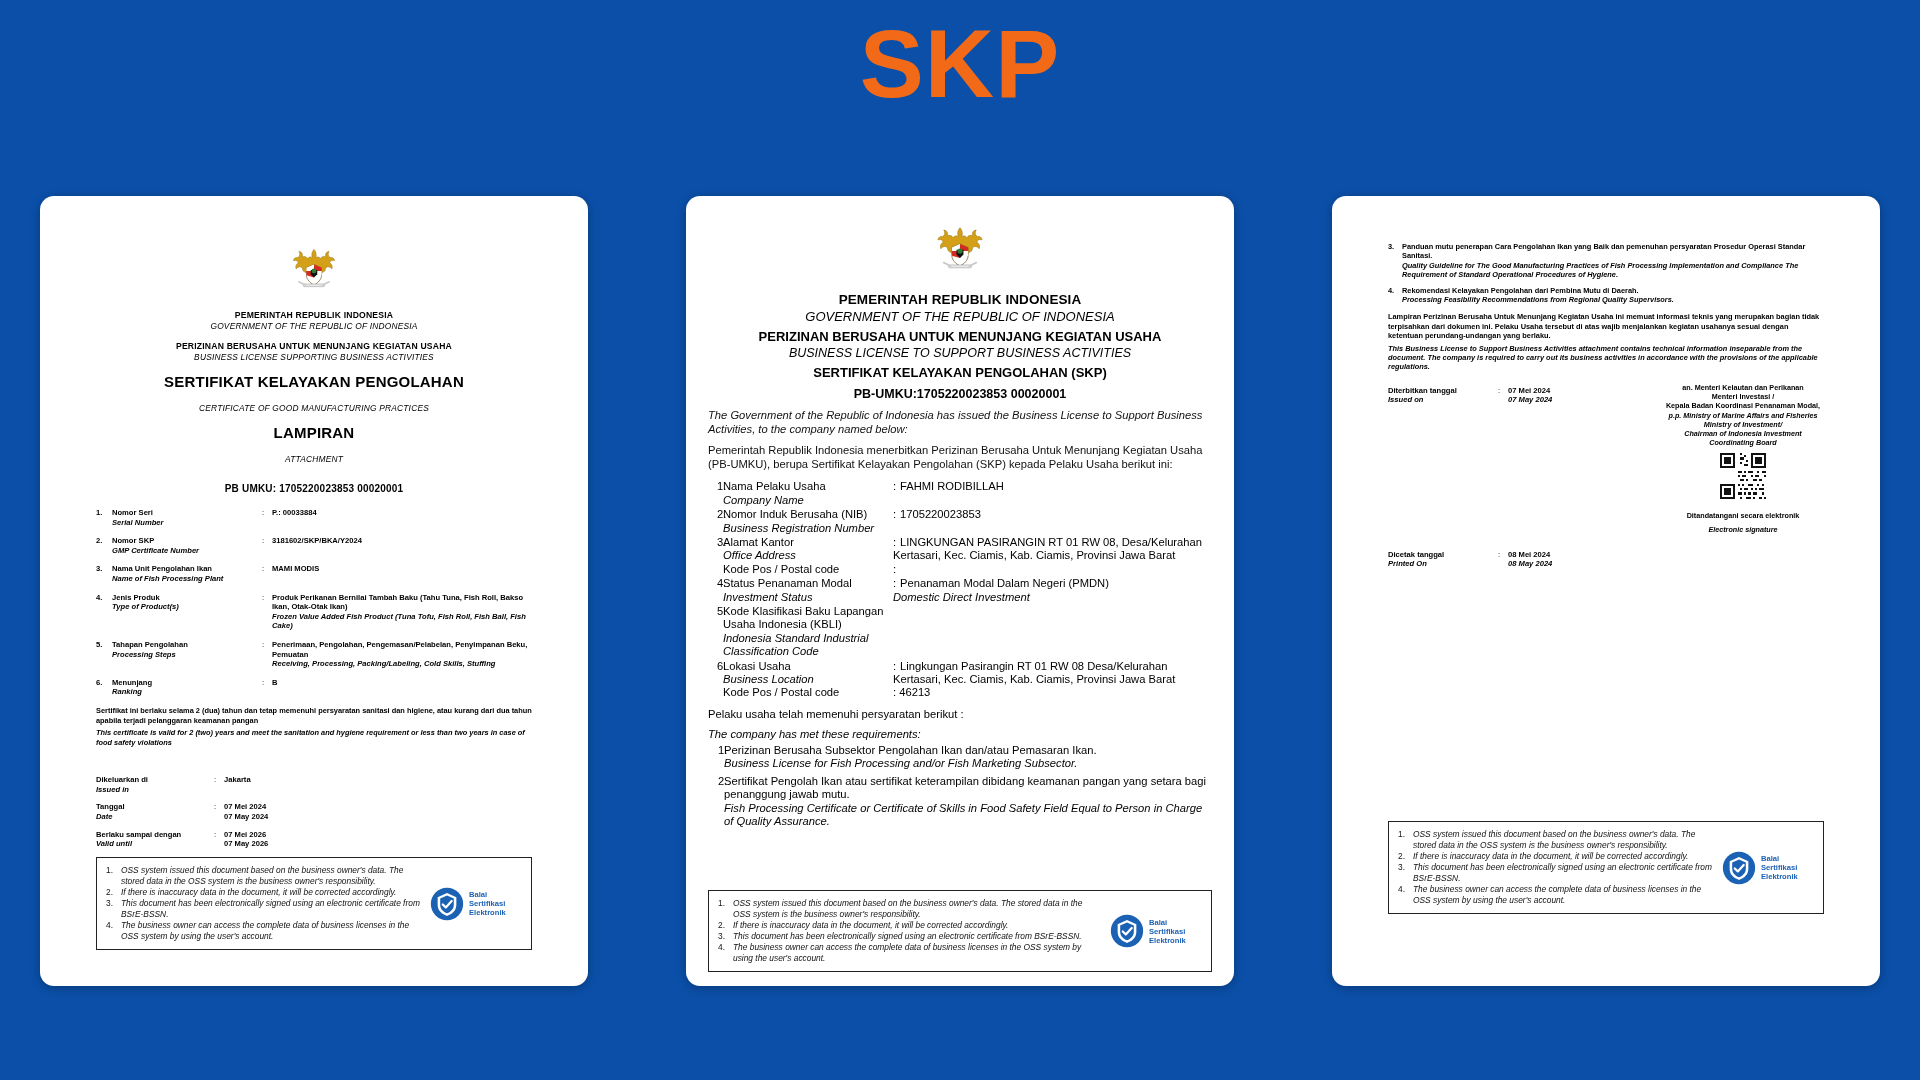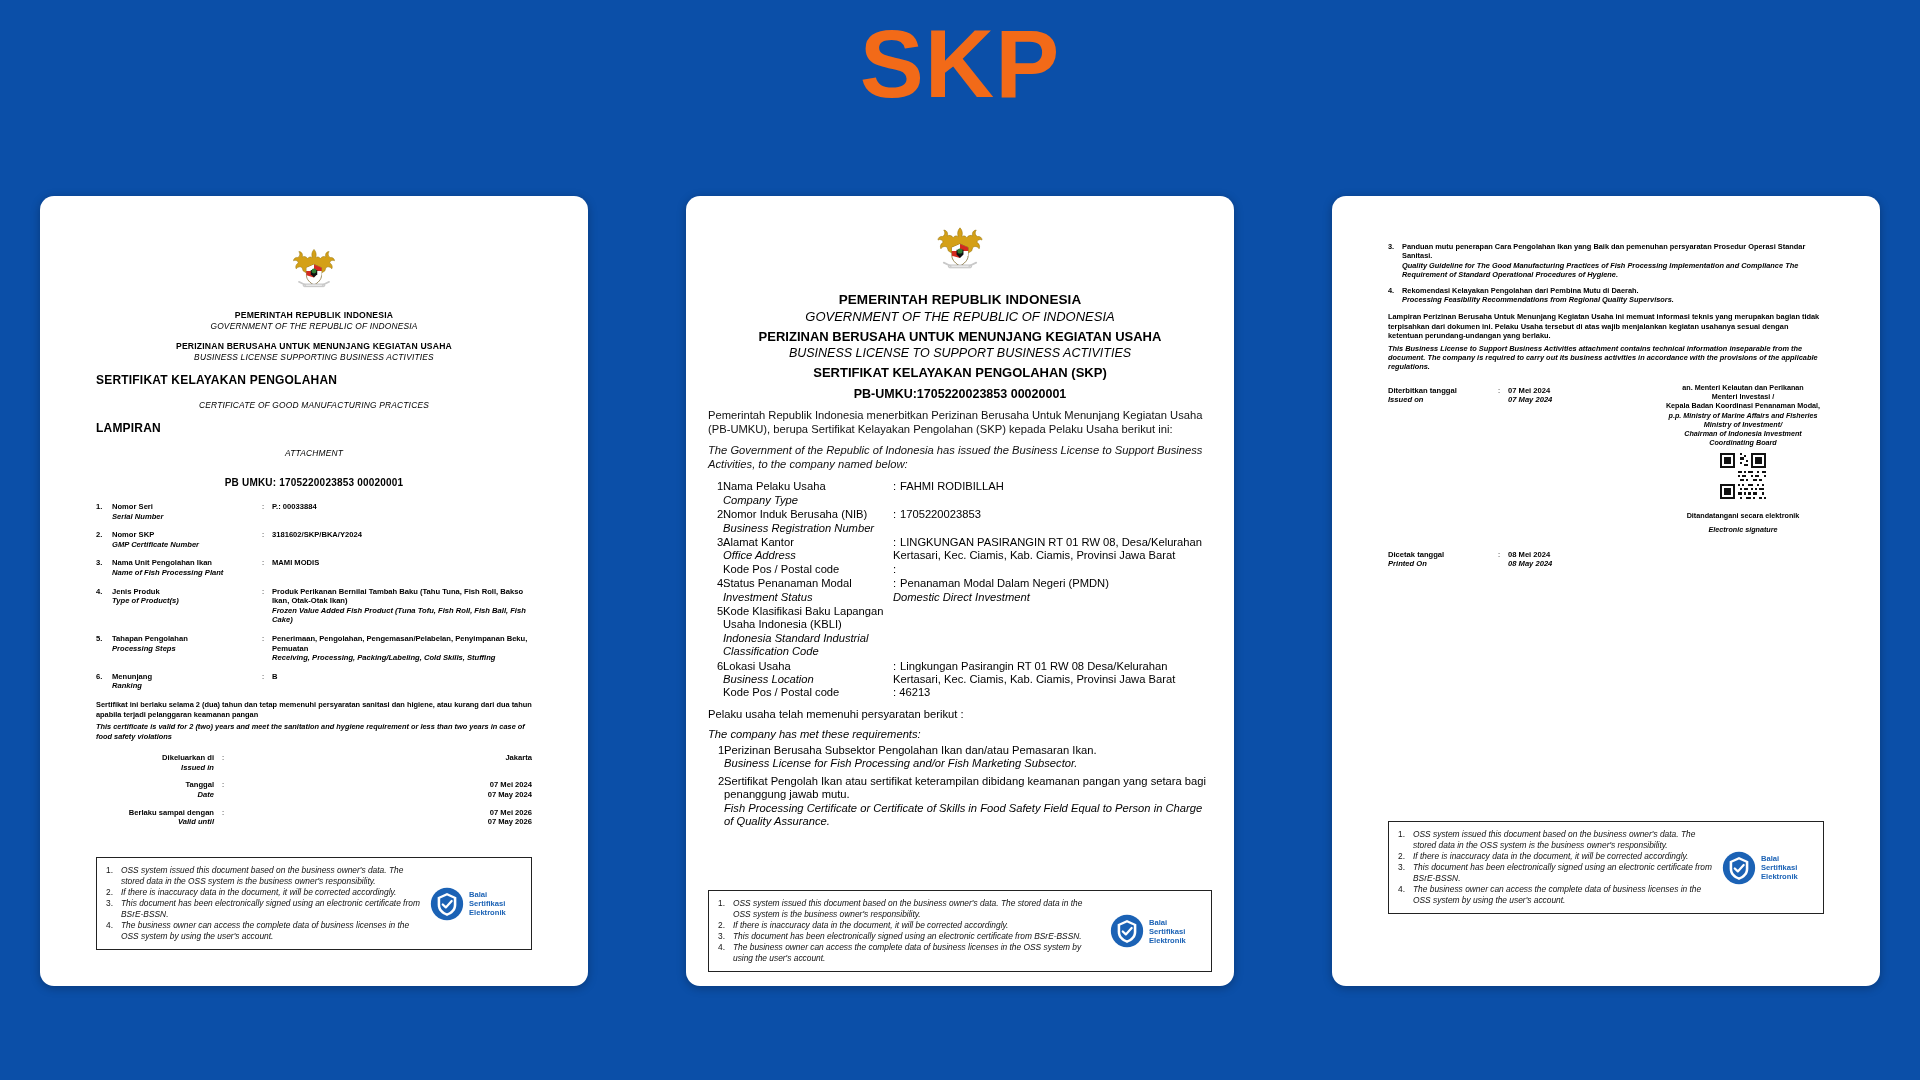--- a/index.html
+++ b/index.html
@@ -88,38 +88,38 @@
   .bse .mark { width: 34px; height: 34px; flex:none; }
   .bse .txt { font-size: 7.6px; line-height: 9px; color:#1b62b5; font-weight: bold;}
 
   
   .left .body { padding: 26px 34px 10px 34px; }
   .left .garuda { width: 54px; height: 54px; margin-top: 10px;}
   .left .l1 { font-size: 8.6px; font-weight:bold; text-align:center; margin-top: 12px; letter-spacing:.2px;}
   .left .l2 { font-size: 8.4px; font-style: italic; text-align:center; margin-top:1px; letter-spacing:.2px;}
   .left .l3 { font-size: 8.6px; font-weight:bold; text-align:center; margin-top: 10px; letter-spacing:.2px;}
   .left .l4 { font-size: 8.4px; font-style: italic; text-align:center; margin-top:1px; letter-spacing:.2px;}
-  .left .l5 { font-size: 12px; font-weight:bold; margin-top: 11px; letter-spacing:.2px;}
+  .left .l5 { font-size: 15px; font-weight:bold; text-align:center; margin-top: 11px; letter-spacing:.2px;}
   .left .l6 { font-size: 8.4px; font-style: italic; text-align:center; margin-top:13px; letter-spacing:.2px;}
   .left .lnum { font-size: 10px; font-weight:bold; text-align:center; margin-top: 19px; letter-spacing:.2px;}
 
   .left .flds { margin-top: 14px; }
   .left .fld { display:flex; font-size: 7.6px; line-height: 9.6px; margin-bottom: 9px; }
   .left .fld .no { width: 16px; flex:none; font-weight:bold;}
   .left .fld .lbl { width: 150px; flex:none; font-weight:bold;}
   .left .fld .lbl .en { display:block; font-style: italic; }
   .left .fld .val { flex:1; display:flex; }
   .left .fld .val .c { width: 10px; flex:none; }
   .left .fld .val .v { flex:1; font-weight:bold;}
   .left .fld .val .v .en { display:block; font-style:italic; font-weight:bold;}
 
   .left .note { font-size: 7.4px; line-height: 9.6px; margin-top: 6px; font-weight:bold;}
   .left .note.it { font-style: italic; margin-top: 3px;}
 
-  .left .meta { margin-top: 12px; text-align: right; }
+  .left .meta { margin-top: 28px; }
   .left .meta .row { display:flex; font-size: 7.6px; line-height: 9.6px; margin-bottom: 8px;}
   .left .meta .row .lbl { width: 118px; flex:none; font-weight:bold;}
   .left .meta .row .lbl .en { display:block; font-style:italic;}
   .left .meta .row .c { width: 10px; flex:none;}
   .left .meta .row .val { flex:1; font-weight:bold;}
   .left .meta .row .val .l2v { display:block; }
 
   .left .notes { left: 34px; right: 34px; bottom: 24px; }
 
   
@@ -354,30 +354,30 @@
             </g>
           </svg>
 
           <div class="t1">PEMERINTAH REPUBLIK INDONESIA</div>
           <div class="t2">GOVERNMENT OF THE REPUBLIC OF INDONESIA</div>
           <div class="t3">PERIZINAN BERUSAHA UNTUK MENUNJANG KEGIATAN USAHA</div>
           <div class="t4">BUSINESS LICENSE TO SUPPORT BUSINESS ACTIVITIES</div>
           <div class="t5">SERTIFIKAT KELAYAKAN PENGOLAHAN (SKP)</div>
           <div class="num">PB-UMKU:1705220023853 00020001</div>
 
+          <div class="para it">The Government of the Republic of Indonesia has issued the Business License to Support Business Activities, to the company named below:</div>
           <div class="para">Pemerintah Republik Indonesia menerbitkan Perizinan Berusaha Untuk Menunjang Kegiatan Usaha (PB-UMKU), berupa Sertifikat Kelayakan Pengolahan (SKP) kepada Pelaku Usaha berikut ini:</div>
-          <div class="para it">The Government of the Republic of Indonesia has issued the Business License to Support Business Activities, to the company named below:</div>
 
           <div class="flds">
 
             <div class="fld">
               <div class="no">1.</div>
               <div class="lbl">
                 <span>Nama Pelaku Usaha</span>
-                <span class="en">Company Type</span>
+                <span class="en">Company Name</span>
               </div>
               <div class="val">
                 <span class="c">:</span><span>FAHMI RODIBILLAH</span>
               </div>
             </div>
 
             <div class="fld">
               <div class="no">2.</div>
               <div class="lbl">
                 <span>Nomor Induk Berusaha (NIB)</span>

